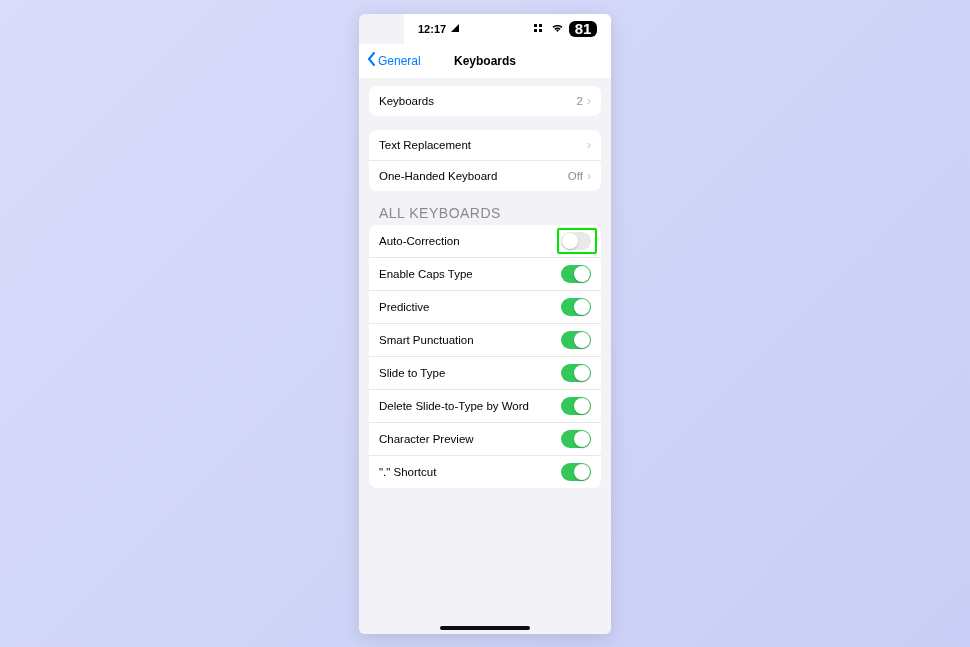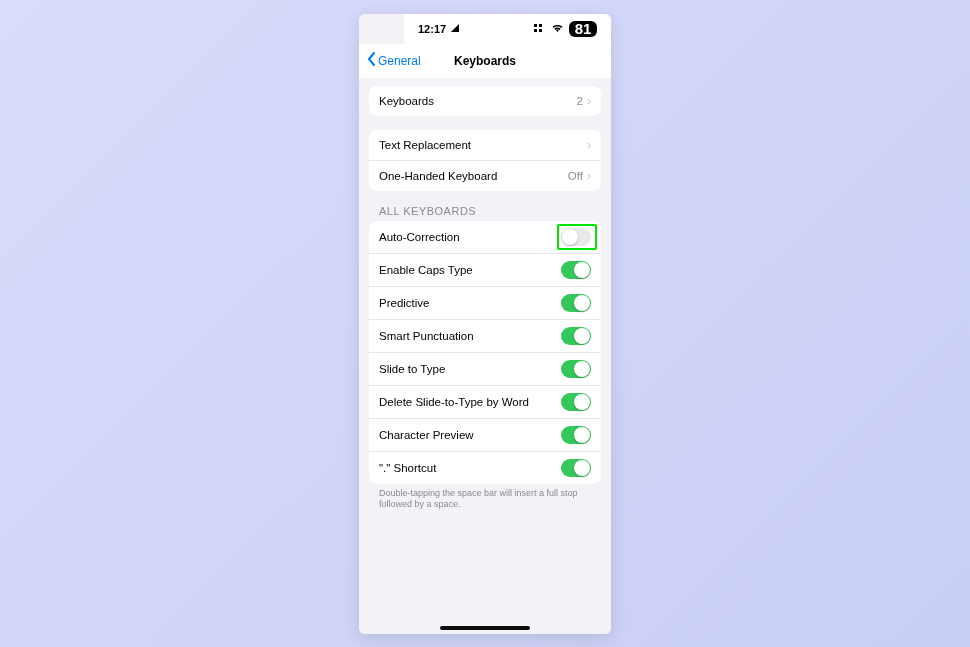--- a/index.html
+++ b/index.html
@@ -94,21 +94,21 @@
     min-height:16px;
     position:relative;
   }
   .row:first-child { border-top:none; }
   .row .label { flex:1; }
   .row .value { color:#8e8e93; font-size:11.5px; margin-right:4px;}
   .chev {
     color:#c7c7cc; font-size:12px;
   }
   .section-title {
-    font-size:11px;
+    font-size:14px;
     letter-spacing:0.5px;
     color:#8a8a8e;
     margin: 0 20px 4px;
     text-transform: uppercase;
   }
   
   .toggle {
     width:30px; height:18px;
     border-radius:10px;
     position:relative;
@@ -267,19 +267,18 @@
             </div>
           </div>
           <div class="row">
             <span class="label">"." Shortcut</span>
             <div class="toggle on">
               <div class="knob"></div>
             </div>
           </div>
         </div>
 
-      <div class="footer-text">Double-tapping the space bar will insert a full stop followed by a space.</div>
 
     </div>
 
     <div class="home-indicator"></div>
   </div>
 </div>
 
 </body></html>

